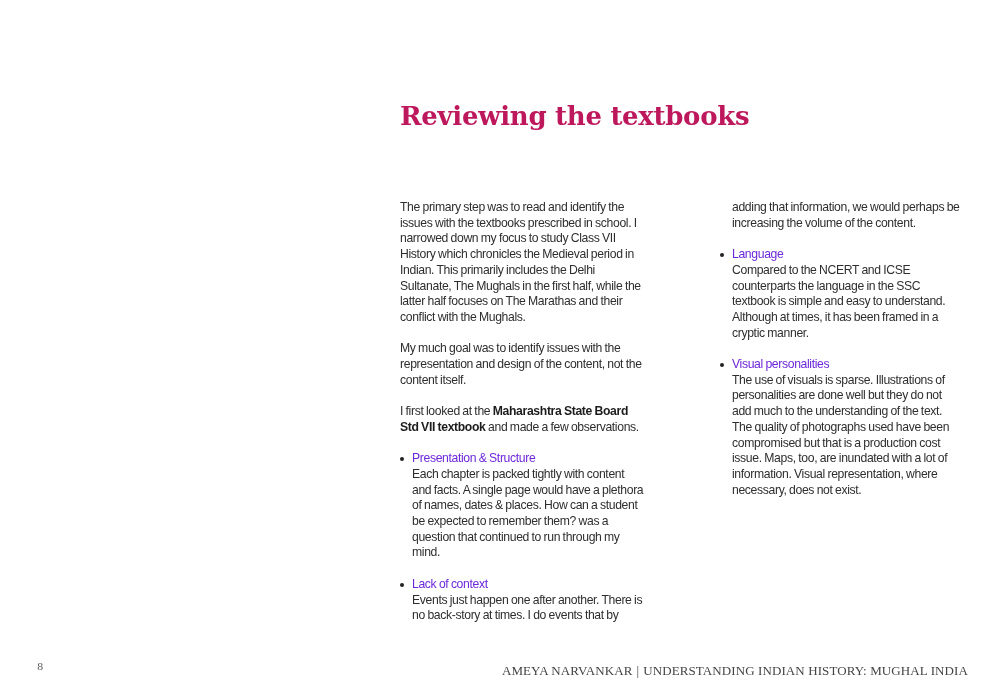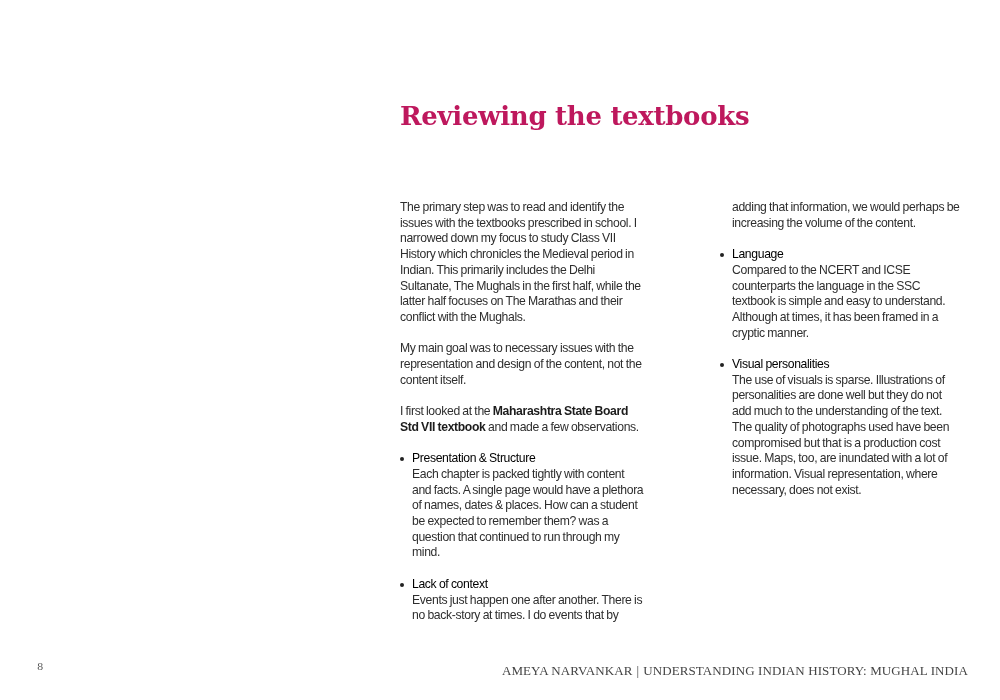--- a/index.html
+++ b/index.html
@@ -48,21 +48,21 @@
     }
     .bullet-dot {
       position: absolute;
       left: 0px;
       top: 6px;
       width: 4px;
       height: 4px;
       border-radius: 50%;
       background: #222;
     }
-    .bullet-heading { display: block; color: #000000; }
+    .bullet-heading { display: block; color: #6d28d9; }
     .bullet-body { display: block; }
     .col-right .continuation { margin: 0 0 15.7px 0; }
     .col-right .bullet-item { margin-left: -12px; }
     .page-number {
       position: absolute;
       left: 37px;
       top: 661px;
       font-family: "DejaVu Serif", "Liberation Serif", serif;
       font-size: 10px;
       color: #555;
@@ -80,21 +80,21 @@
     }
     .footer-sep { margin: 0 4px; }
   </style>
 </head>
 <body>
 
 <h1 class="title" style="color: #be185d;">Reviewing the textbooks</h1>
 
 <div class="col col-left">
   <p class="para">The primary step was to read and identify the issues with the textbooks prescribed in school. I narrowed down my focus to study Class VII History which chronicles the Medieval period in Indian. This primarily includes the Delhi Sultanate, The Mughals in the first half, while the latter half focuses on The Marathas and their conflict with the Mughals.</p>
-  <p class="para">My main goal was to necessary issues with the representation and design of the content, not the content itself.</p>
+  <p class="para">My much goal was to identify issues with the representation and design of the content, not the content itself.</p>
   <p class="para"><span>I first looked at the </span><b>Maharashtra State Board Std VII textbook</b><span> and made a few observations.</span></p>
 
   <div class="bullet-item">
     <span class="bullet-dot"></span>
     <span class="bullet-heading">Presentation &amp; Structure</span>
     <span class="bullet-body">Each chapter is packed tightly with content and facts. A single page would have a plethora of names, dates &amp; places. How can a student be expected to remember them? was a question that continued to run through my mind.</span>
   </div>
 
   <div class="bullet-item">
     <span class="bullet-dot"></span>

